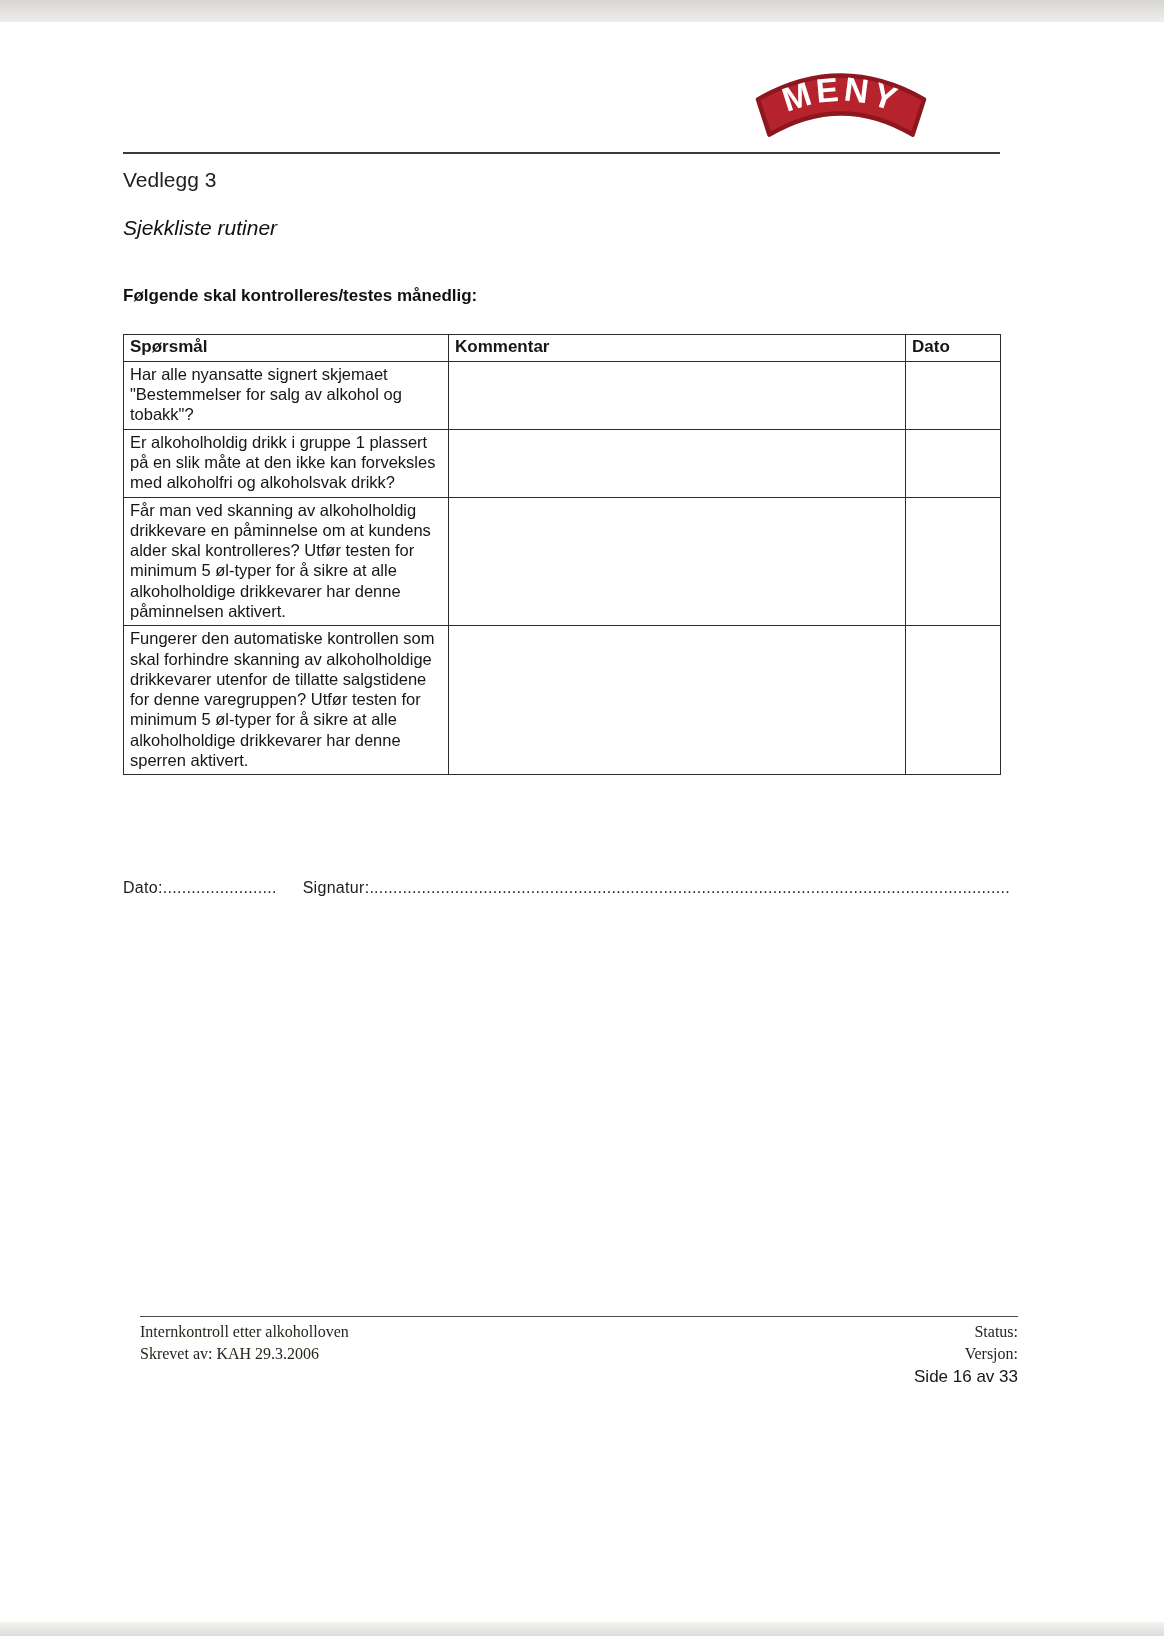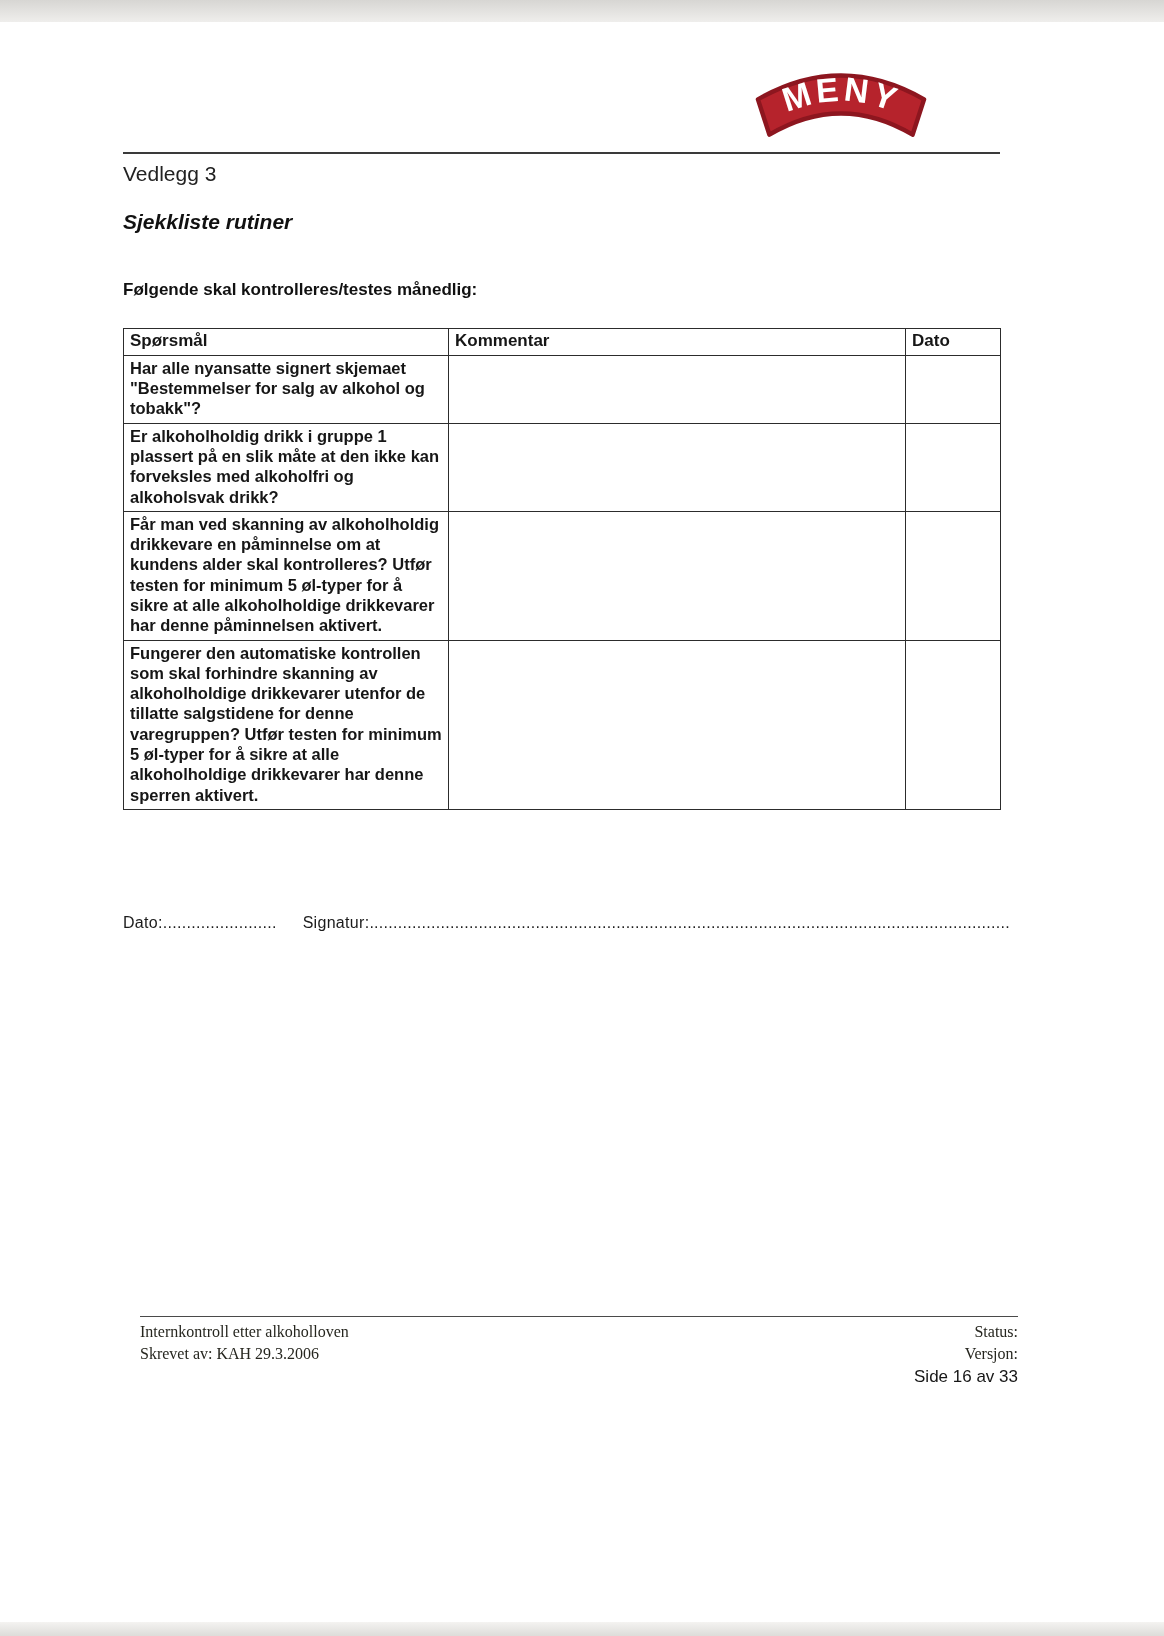--- a/index.html
+++ b/index.html
@@ -35,28 +35,28 @@
     width: 178px;
     height: 76px;
   }
   .header-rule {
     margin-top: 152px;
     border-top: 2px solid #3a3a3a;
     width: 877px;
     height: 0;
   }
   .heading {
-    margin-top: 8px;
+    margin-top: 14px;
     font-size: 21px;
     color: #222;
   }
   .subheading {
     margin-top: 24px;
     font-size: 21px;
-    font-weight: bold;
+    font-weight: normal;
     font-style: italic;
     color: #111;
   }
   .intro {
     margin-top: 46px;
     font-size: 17px;
     font-weight: bold;
     color: #111;
   }
   table.checklist {
@@ -66,21 +66,20 @@
     table-layout: fixed;
     font-size: 16.5px;
     line-height: 1.23;
     color: #161616;
   }
   table.checklist th, table.checklist td {
     border: 1.5px solid #2c2c2c;
     vertical-align: top;
     text-align: left;
     padding: 2px 6px 4px 6px;
-    font-weight: bold;
   }
   table.checklist th { font-weight: bold; font-size: 17px; padding-bottom: 3px; }
   col.col-q { width: 325px; }
   col.col-c { width: 457px; }
   col.col-d { width: 95px; }
   .confirmation {
     margin-top: 88px;
     font-size: 17px;
     color: #1b1b1b;
   }

